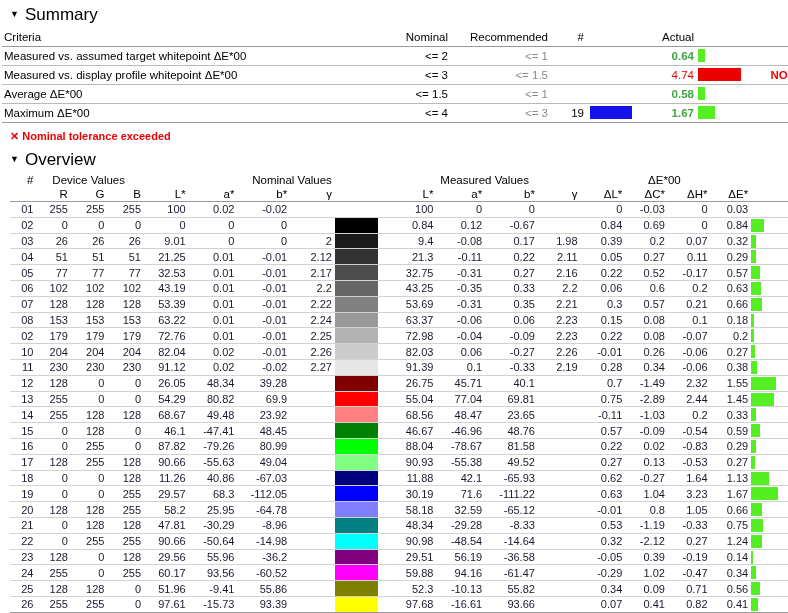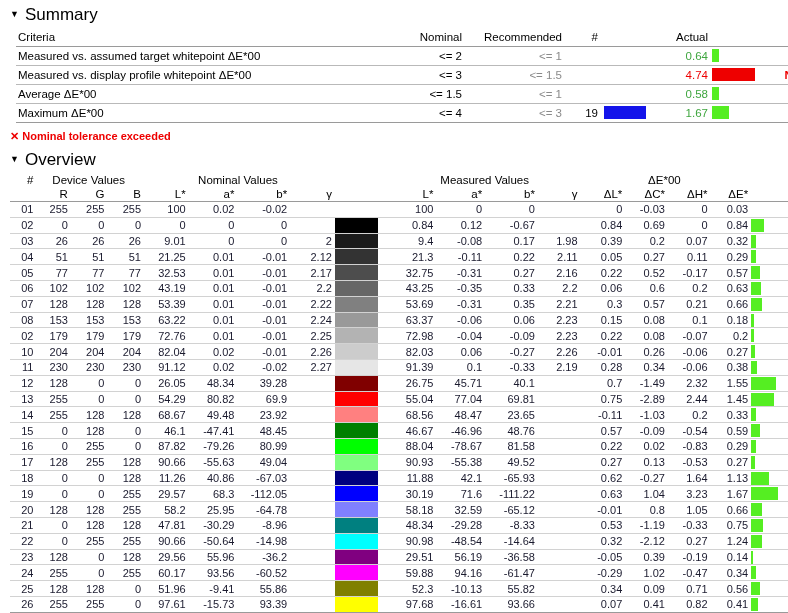--- a/index.html
+++ b/index.html
@@ -31,21 +31,21 @@
     position: relative;
     top: -1px;
   }
   #summary-head { margin-top: 2px; }
   #overview-head { margin-top: 4px; }
 
   
   table { border-collapse: collapse; width: 100%; }
 
   
-  .summary-wrap { padding: 0 6px 0 16px; margin-top: 2px; }
+  .summary-wrap { padding: 0 6px 0 2px; margin-top: 2px; }
   table.summary { font-size: 11.5px; table-layout: fixed; }
   table.summary th {
     font-weight: 400;
     font-size: 11.5px;
     padding: 1px 4px 3px 0;
     border-bottom: 1px solid #9a9a9a;
     color: #000;
     white-space: nowrap;
   }
   table.summary td {
@@ -58,21 +58,21 @@
   .col-criteria { width: 372px; text-align: left; padding-left: 2px !important; }
   .col-nominal  { width: 78px;  text-align: right; }
   .col-recommended { width: 100px; text-align: right; }
   .col-num      { width: 36px;  text-align: right; }
   .col-numbar   { width: 50px;  text-align: left;  padding: 0 !important; }
   .col-actual   { width: 60px;  text-align: right; }
   .col-actbar   { width: 44px;  text-align: left;  padding: 0 !important; }
   .col-result   { width: 96px;  text-align: right; padding-right: 10px !important; }
 
   .sum-rec { color: #8a8a8a; }
-  .val-ok  { color: #3fa63f; }
+  .val-ok  { color: #3fa63f; font-weight: bold; }
   .val-bad { color: #ee0000; }
   .res-ok  { color: #1faa1f; font-size: 11.5px; }
   .res-bad { color: #ee0000; font-size: 11.5px; font-weight: bold; }
 
   .barcell { position: relative; height: 17px; padding: 0 !important; }
   .bar {
     position: absolute;
     top: 2px;
     height: 13px;
     display: block;
@@ -252,21 +252,21 @@
         <col class="o-dl">
           <col class="o-dc">
           <col class="o-dh">
           <col class="o-de">
         <col class="o-bar">
       </colgroup>
       <thead>
         <tr class="grouphdr">
           <th style="text-align:right">#</th>
           <th colspan="3" style="text-align:center">Device Values</th>
-          <th colspan="4" style="text-align:center">Nominal Values</th>
+          <th colspan="4" style="text-align:right">Nominal Values</th>
           <th colspan="2"></th>
           <th colspan="4" style="text-align:center">Measured Values</th>
           <th colspan="4" style="text-align:center">ΔE*00</th>
           <th></th>
         </tr>
         <tr class="colhdr" id="overview-colhdr">
             <th style="text-align: right;"></th>
             <th style="text-align: right;">R</th>
             <th style="text-align: right;">G</th>
             <th style="text-align: right;">B</th>

